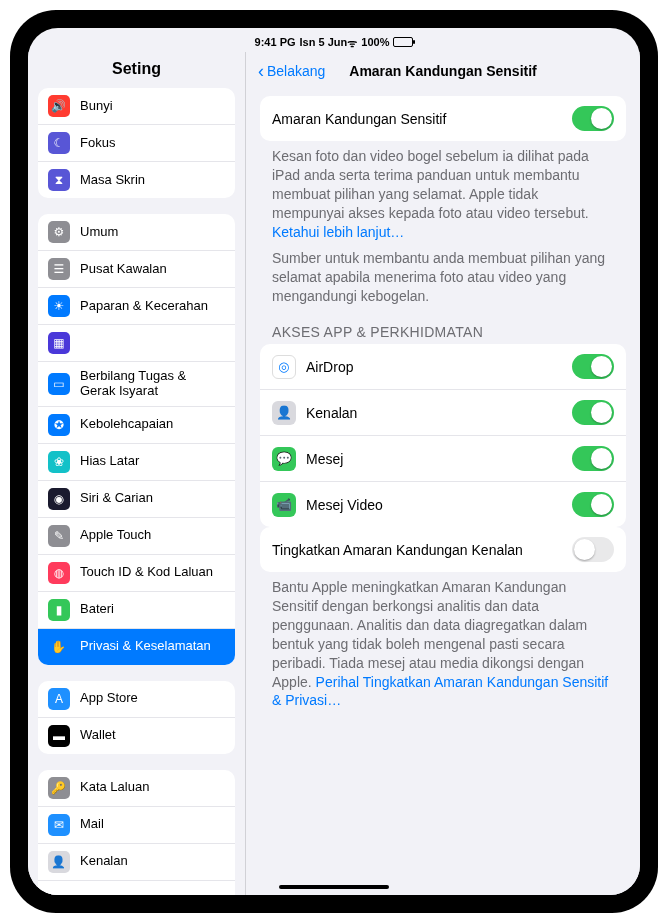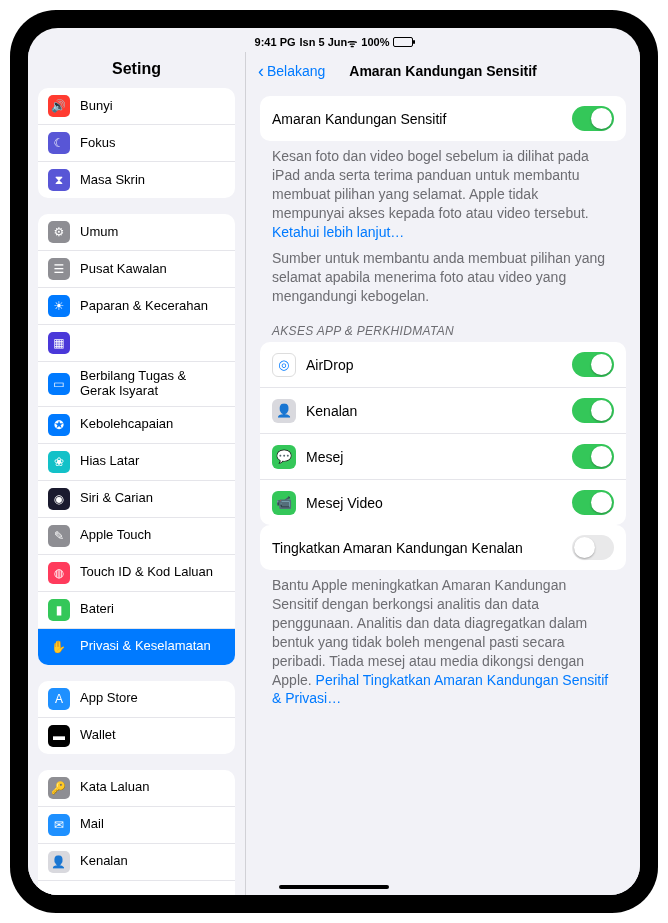--- a/index.html
+++ b/index.html
@@ -155,26 +155,25 @@
     flex-shrink:0;
   }
   .footer-text {
     font-size:14px;
     color:#6d6d72;
     padding:6px 12px 2px 12px;
     line-height:1.35;
   }
   .footer-text a, .link { color:#007aff; text-decoration:none; }
   .section-header {
-    font-size:12px;
+    font-size:14px;
     color:#6d6d72;
     text-transform:uppercase;
     padding:16px 12px 4px 12px;
     letter-spacing:0.3px;
-    font-style:italic;
   }
   .link-card {
     background:#fff;
     border-radius:10px;
     padding:11px 12px;
     color:#007aff;
     font-size:14px;
     margin-top:14px;
   }
   .toggle {

